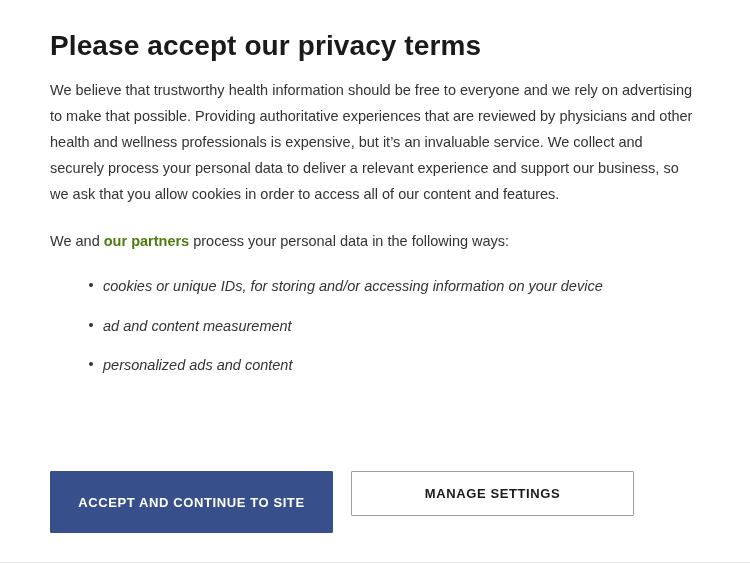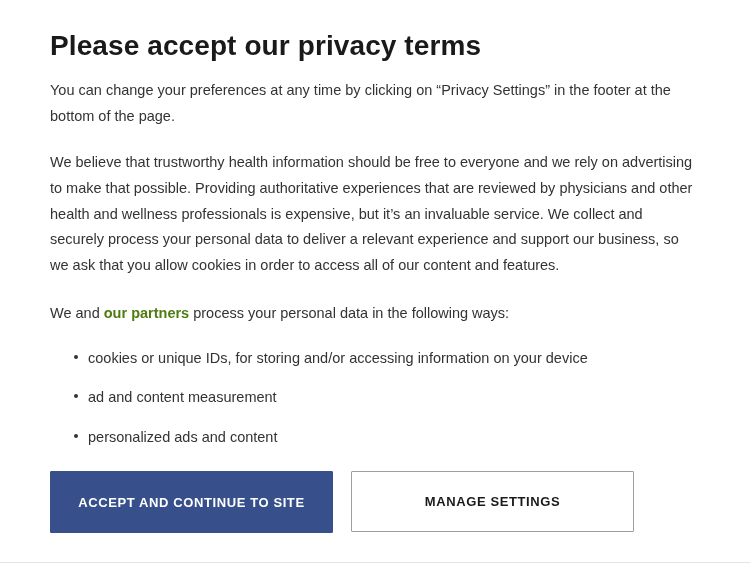--- a/index.html
+++ b/index.html
@@ -40,23 +40,24 @@
   }
   .body-paragraph.tight {
     margin-bottom: 20px;
   }
   .partners-link {
     color: #4d7c0f;
     text-decoration: none;
     font-weight: bold;
   }
   .purpose-list {
-    margin: 0;
+    margin: 15px;
     padding: 0 0 0 38px;
     list-style: none;
+    font-style: italic;
   }
   .purpose-list li {
     position: relative;
     font-size: 14.5px;
     line-height: 1.55;
     color: #333333;
     padding: 0 0 17px 0;
   }
   .purpose-list li::before {
     content: "";
@@ -99,21 +100,21 @@
   }
   .btn-primary {
     width: 283px;
     height: 62px;
     background: #37508c;
     color: #ffffff;
     border: 1px solid #37508c;
   }
   .btn-secondary {
     width: 283px;
-    height: 61px;
+    height: 45px;
     background: #ffffff;
     color: #1a1a1a;
     border: 1px solid #9aa0a6;
     margin-left: 18px;
   }
   .bottom-rule {
     position: absolute;
     left: 0;
     right: 0;
     bottom: 0;
@@ -121,21 +122,20 @@
     background: #e3e3e3;
   }
 </style>
 </head>
 <body>
 
 <div class="consent-dialog">
 
   <h1 class="dialog-title">Please accept our privacy terms</h1>
 
-  <p class="body-paragraph tight">You can change your preferences at any time by clicking on “Privacy Settings” in the footer at the bottom of the page.</p>
 
   <p class="body-paragraph">We believe that trustworthy health information should be free to everyone and we rely on advertising to make that possible. Providing authoritative experiences that are reviewed by physicians and other health and wellness professionals is expensive, but it’s an invaluable service. We collect and securely process your personal data to deliver a relevant experience and support our business, so we ask that you allow cookies in order to access all of our content and features.</p>
 
   <p class="body-paragraph tight"><span>We and </span><a class="partners-link" href="#">our partners</a><span> process your personal data in the following ways:</span></p>
 
   <ul class="purpose-list">
     <li>cookies or unique IDs, for storing and/or accessing information on your device</li>
     <li>ad and content measurement</li>
     <li>personalized ads and content</li>
   </ul>

